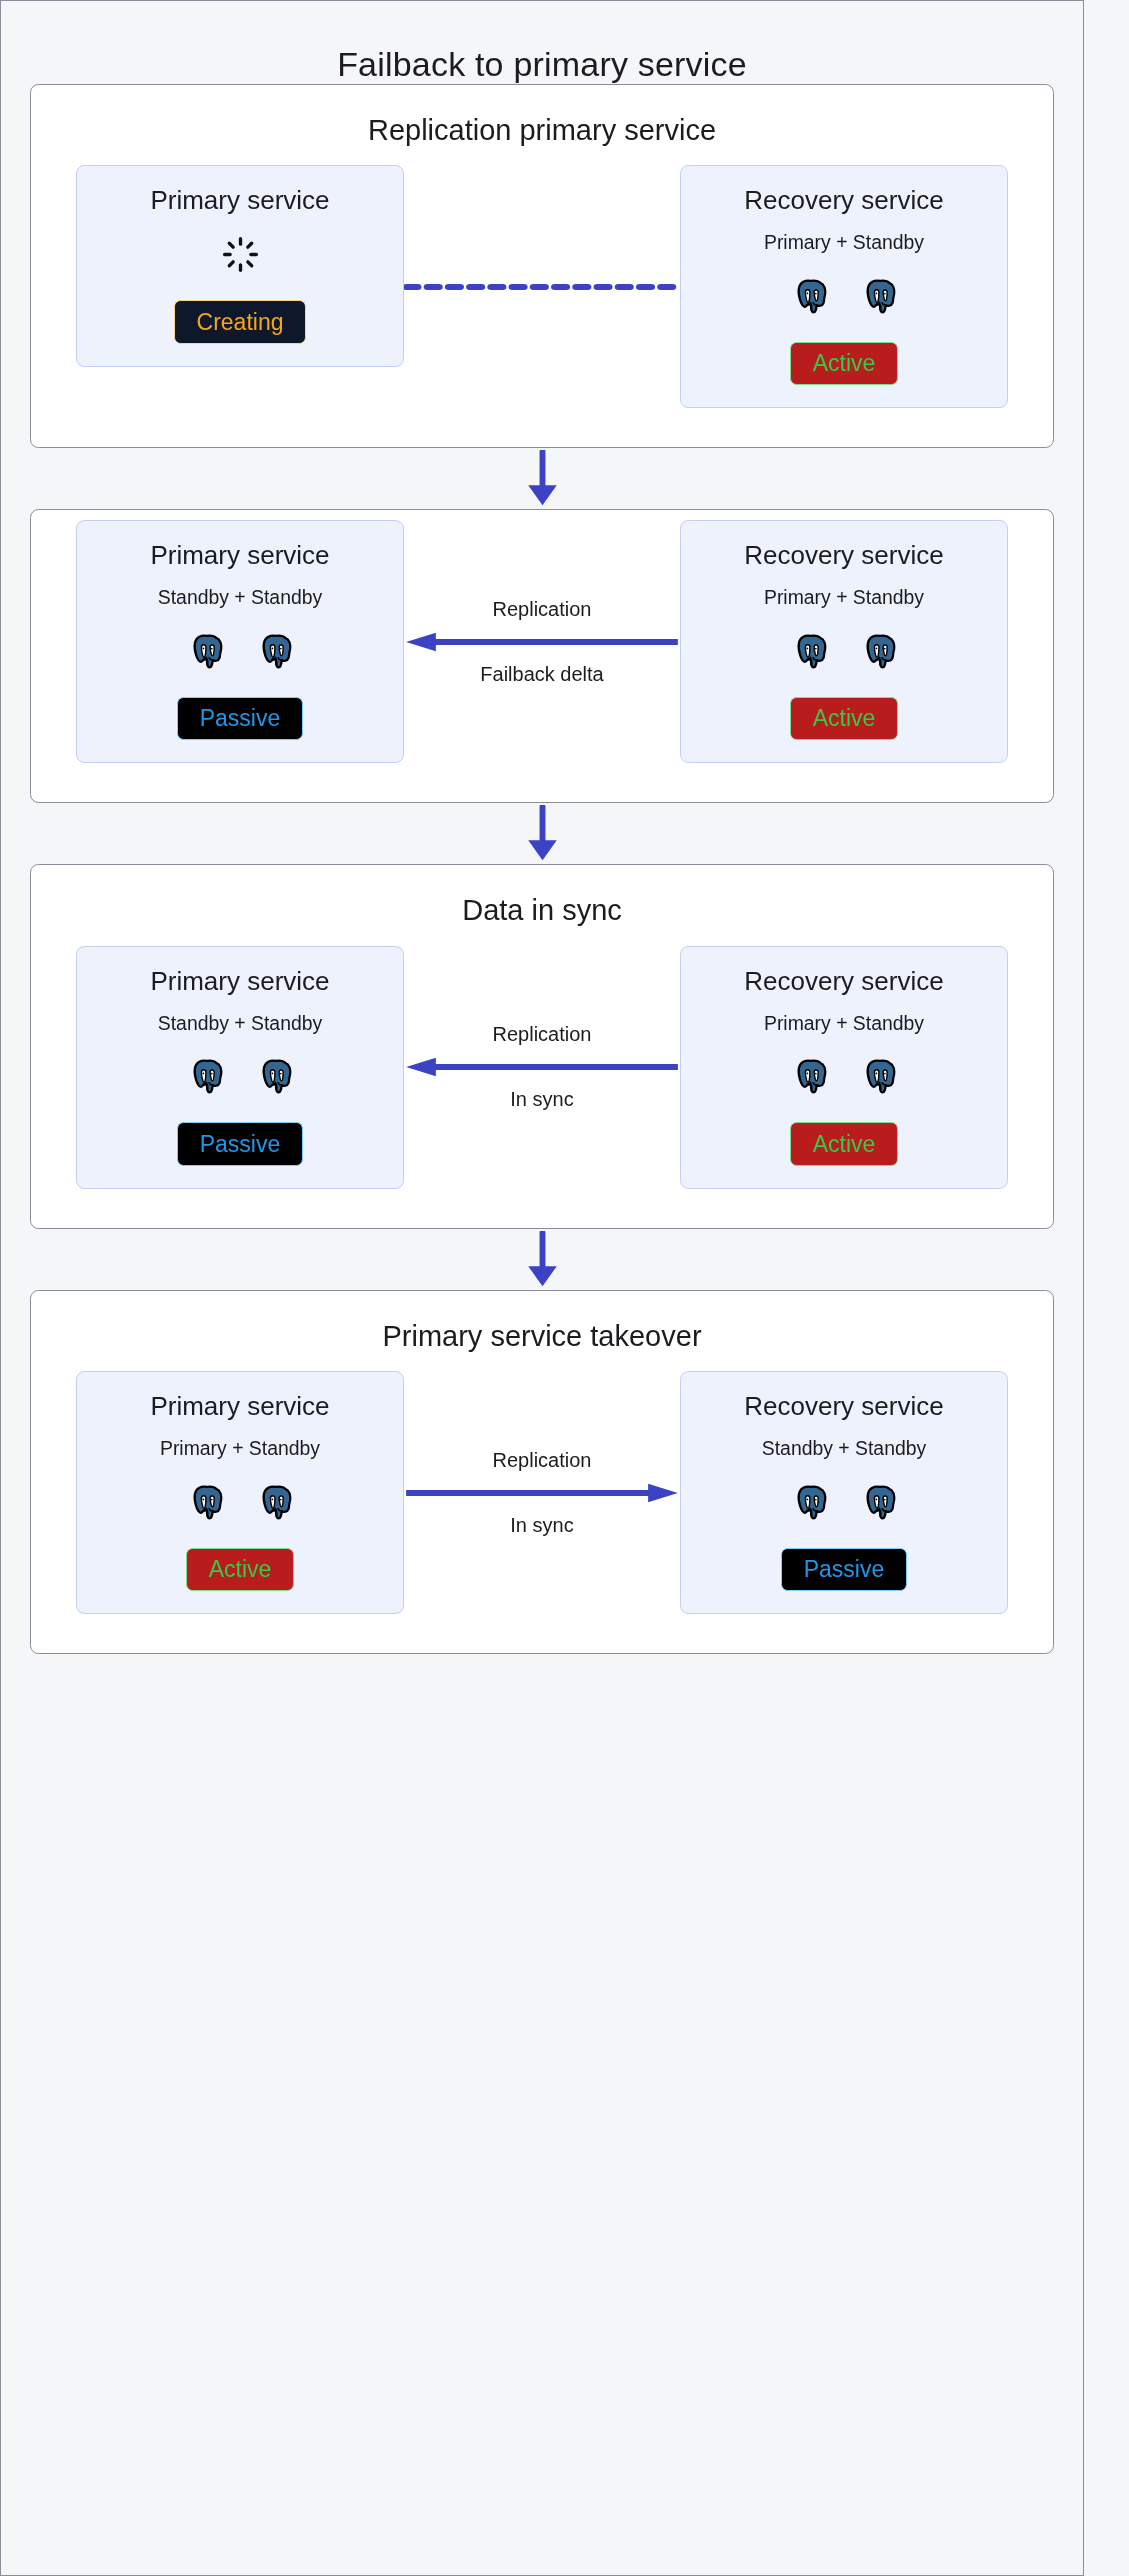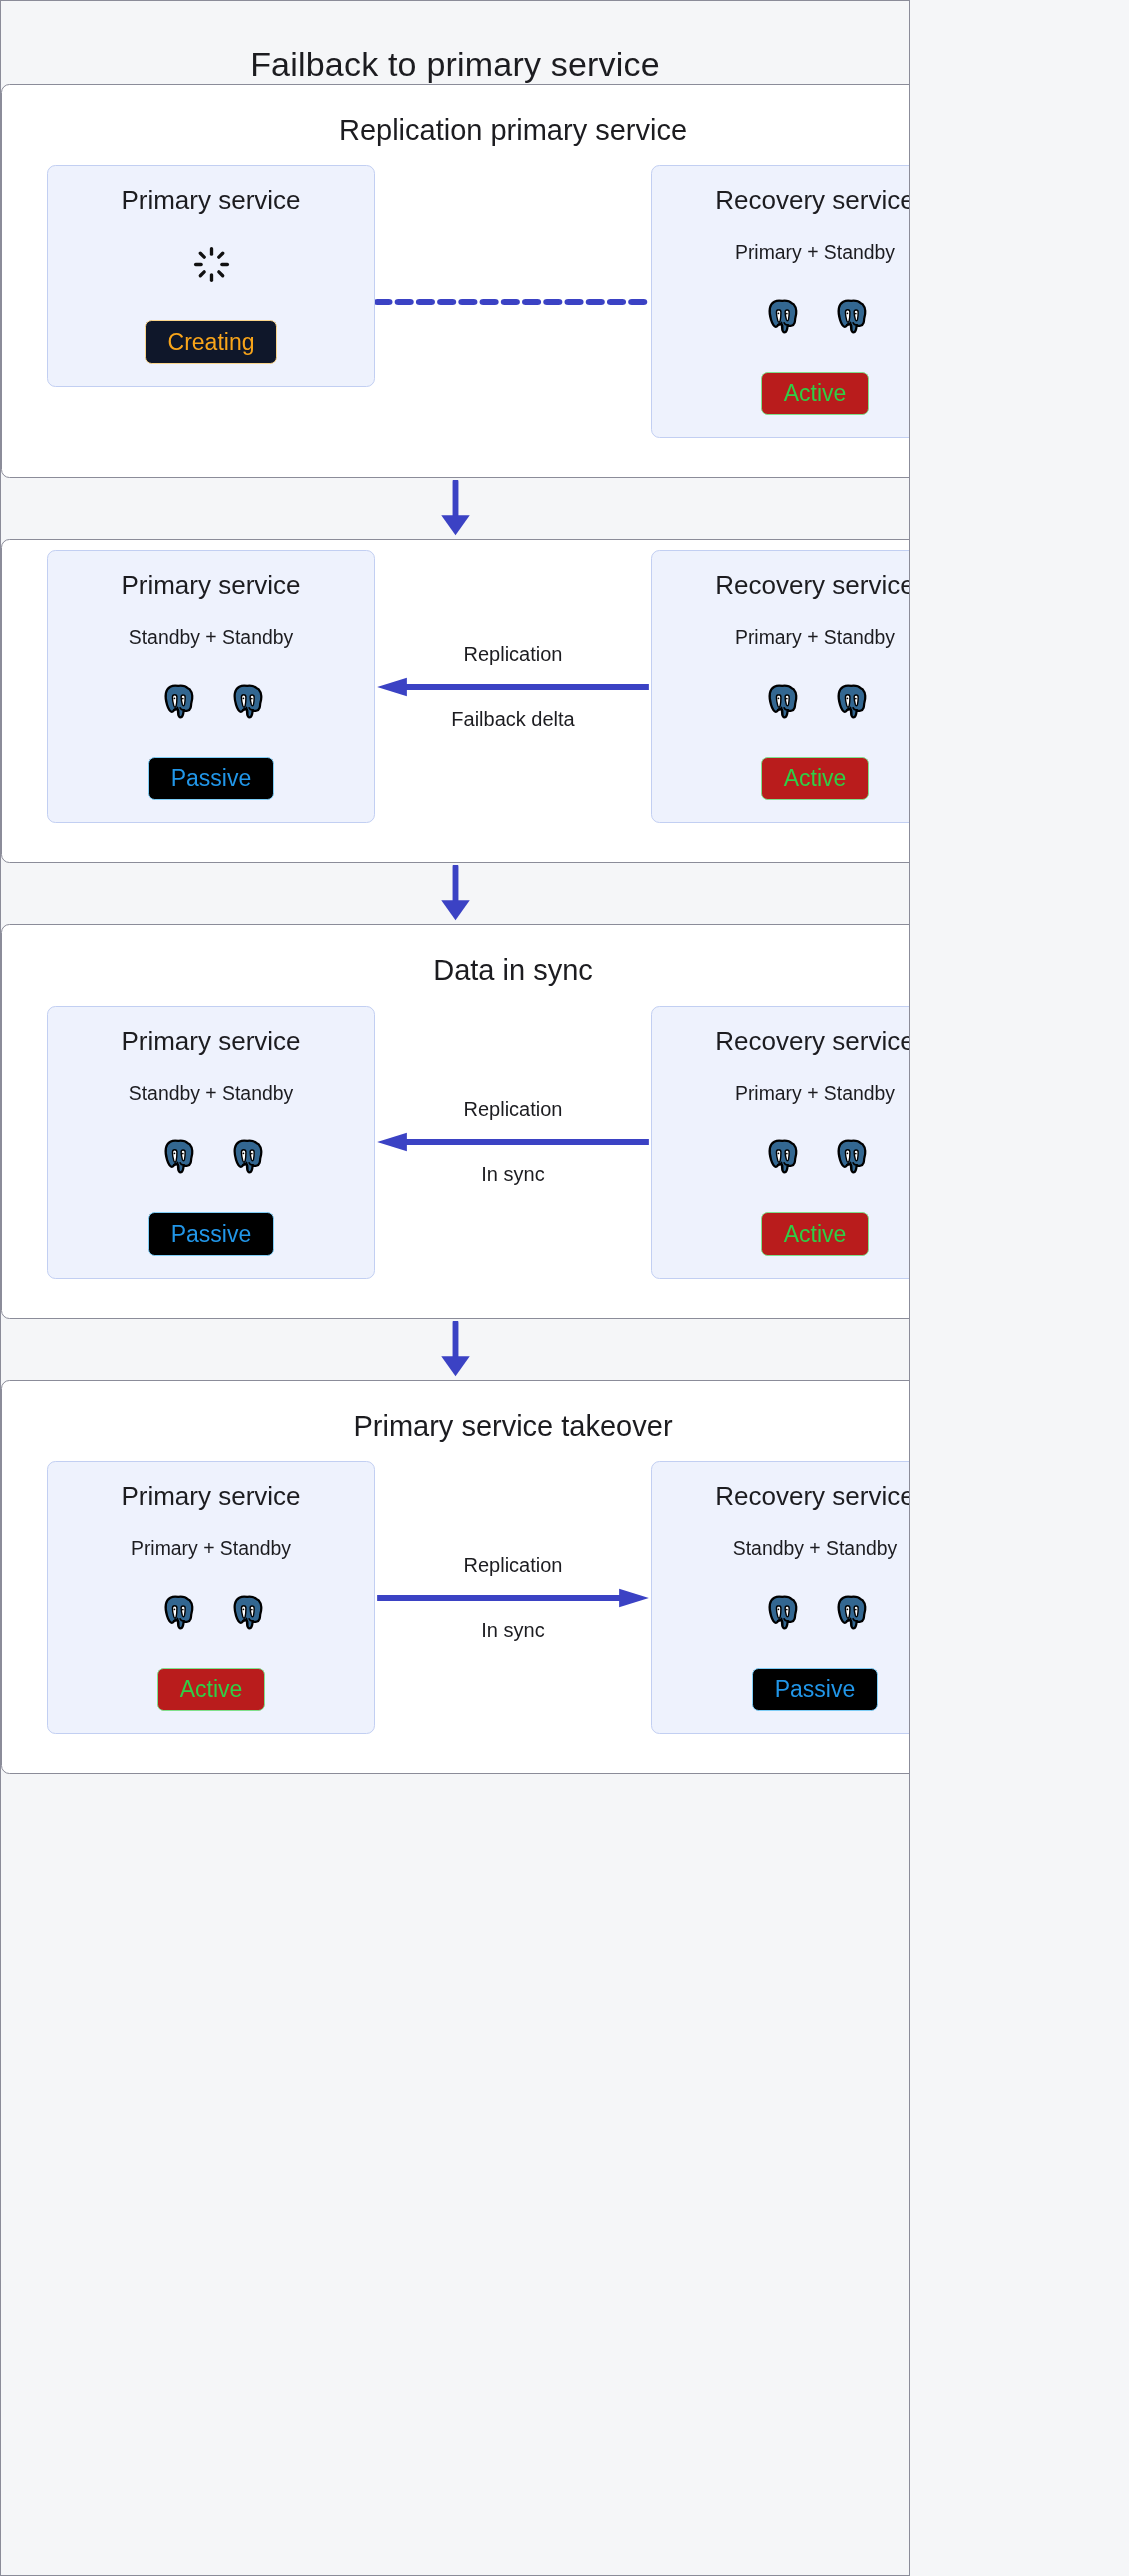--- a/index.html
+++ b/index.html
@@ -3,21 +3,21 @@
 <meta charset="utf-8">
 <style>
   * { box-sizing: border-box; margin: 0; padding: 0; }
   html, body {
     width: 1130px;
     height: 2576px;
     background: #f5f6f8;
     font-family: "Liberation Sans", sans-serif;
   }
   #page {
-    width: 910px;
+    width: 1084px;
     height: 2576px;
     background: #f5f6f8;
     border: 1.7px solid #8b8c99;
     position: relative;
     overflow: hidden;
   }
 
   
   .page-title {
     text-align: center;
@@ -56,21 +56,20 @@
   
   .svc {
     width: 328px;
     background: #eef2fd;
     border: 1.7px solid #c2cff2;
     border-radius: 8.4px;
     padding: 20px 8.4px 22px 8.4px;
     display: flex;
     flex-direction: column;
     align-items: center;
-    gap: 10px;
   }
   .svc-name {
     font-size: 26px;
     color: #1c1c20;
     line-height: 1.15;
     margin-bottom: 15px;
   }
   .svc-roles {
     font-size: 19.4px;
     color: #1c1c20;

